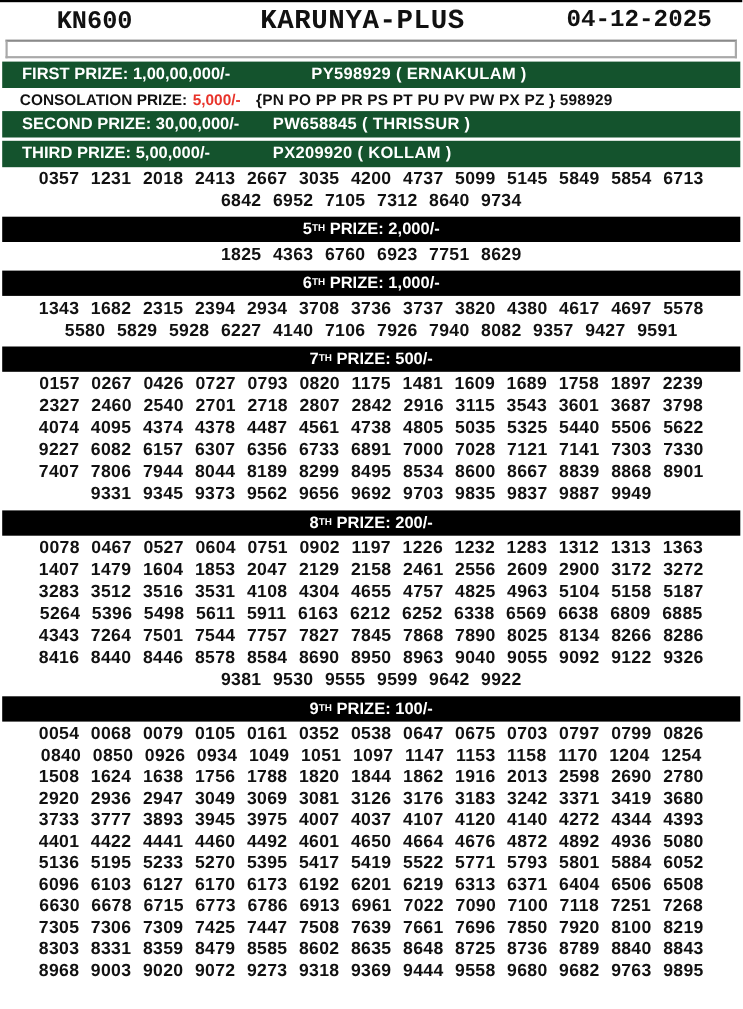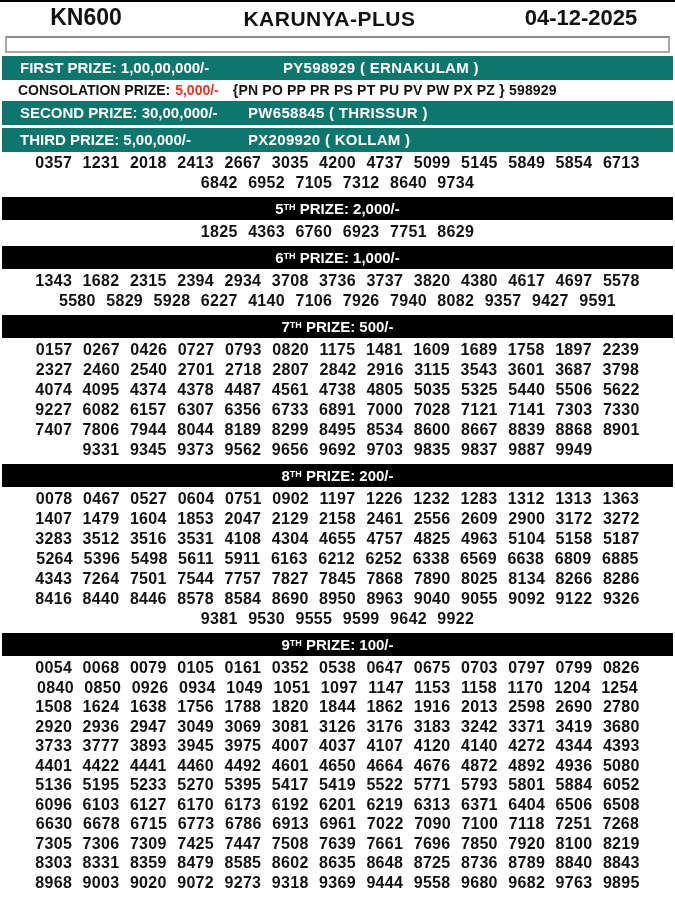--- a/index.html
+++ b/index.html
@@ -1,27 +1,27 @@
 <!DOCTYPE html>
 <html><head>
 <meta charset="utf-8">
 <style>
   * { box-sizing: border-box; margin: 0; padding: 0; }
   body { background: #fff; font-family: "Liberation Sans", sans-serif; }
   .page { width: 675px; height: 917px; background: #fff; overflow: hidden; position: relative; }
   .topline { height: 2px; background: #000; }
 
-  .hdr { display: flex; align-items: flex-end; padding: 4px 0 2px 0; height: 31px; }
+  .hdr { display: flex; align-items: center; padding: 4px 0 2px 0; height: 31px; font-family: Liberation Mono, monospace; }
   .hdr .code { width: 172px; text-align: center; font-size: 23px; font-weight: bold; color: #111; }
-  .hdr .name { flex: 1; text-align: center; font-size: 21px; font-weight: bold; color: #111; letter-spacing: 0.5px; }
+  .hdr .name { flex: 1; text-align: center; font-size: 25px; font-weight: bold; color: #111; letter-spacing: 0.5px; }
   .hdr .date { width: 188px; text-align: center; font-size: 22px; font-weight: bold; color: #111; }
 
   .marquee { margin: 3px 5px 2px 5px; height: 17px; background: #fff; border: 2px solid #a9a9a9; border-top-color: #8a8a8a; }
 
-  .bar { background: #0f766e; color: #fff; font-weight: bold; font-size: 15px; margin: 3px 2px 0 2px; padding: 4px 0 4px 18px; display: flex; align-items: center; line-height: 16px; }
+  .bar { background: #14532d; color: #fff; font-weight: bold; font-size: 15px; margin: 3px 2px 0 2px; padding: 4px 0 4px 18px; display: flex; align-items: center; line-height: 16px; }
   .bar .lab1 { width: 263px; }
   .bar .lab2 { width: 228px; }
   .bar .winner { flex: 1; letter-spacing: 0.3px; }
 
   .conso { display: flex; align-items: center; padding: 2px 0 1px 18px; font-size: 14px; font-weight: bold; color: #111; height: 18px; }
   .conso .red { color: #e8332a; margin-left: 5px; }
   .conso .series { margin-left: 14px; letter-spacing: 0.2px; }
 
   .sec-hdr { background: #000; color: #fff; font-weight: bold; font-size: 15px; text-align: center; margin: 3px 2px 1px 2px; padding: 3px 0; line-height: 17px; }
   .sec-hdr sup { font-size: 9px; vertical-align: top; position: relative; top: -1px; }

